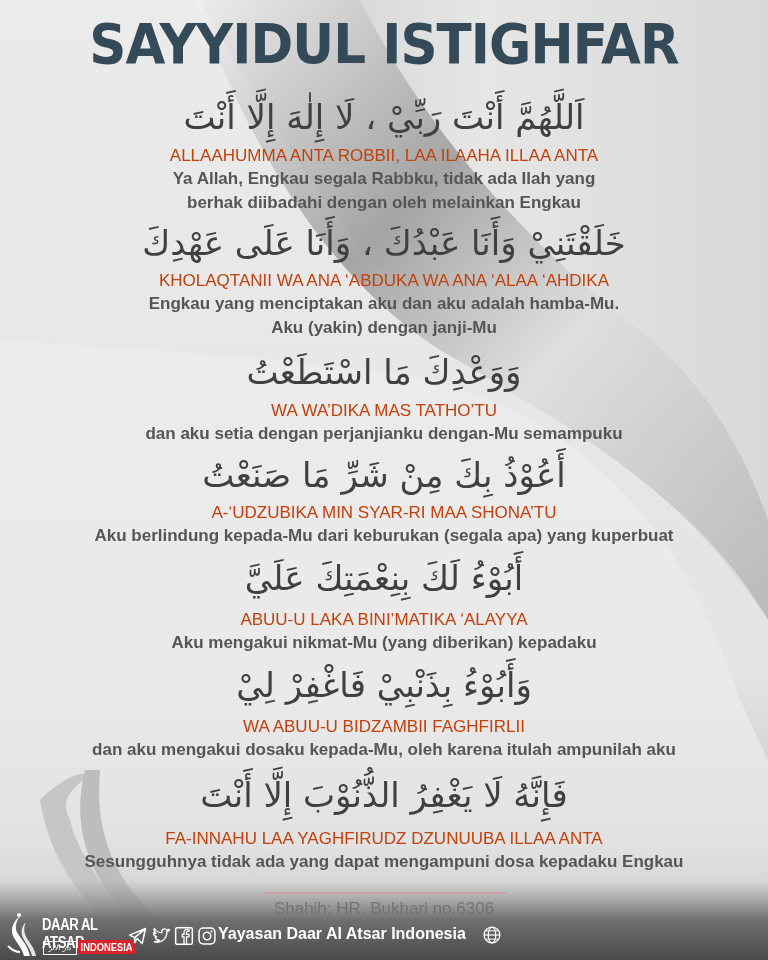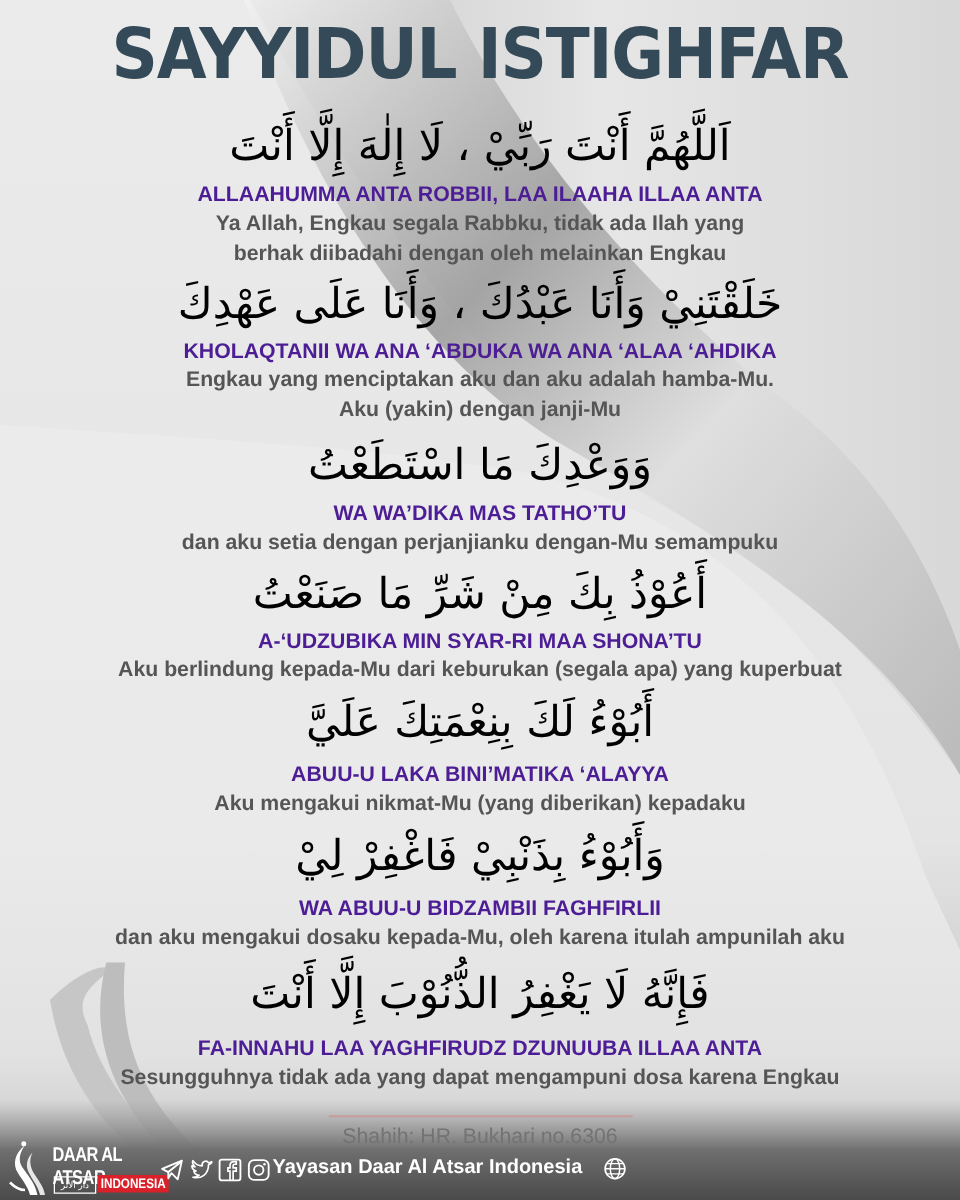--- a/index.html
+++ b/index.html
@@ -12,25 +12,25 @@
   .content { position: absolute; inset: 0; z-index: 2; text-align: center; }
   .title {
     position: absolute; left: 0; right: 0; top: 8px;
     font-family: "DejaVu Sans", sans-serif; font-weight: bold;
     font-size: 56px; line-height: 72px; letter-spacing: -1px;
     color: #354a58; transform: scaleX(0.92); transform-origin: center;
   }
   .block { position: absolute; left: 0; right: 0; }
   .arabic {
     font-family: "DejaVu Sans", sans-serif; font-size: 34px; line-height: 50px;
-    color: #000000; direction: rtl;
+    color: #404040; direction: rtl;
   }
   .latin {
-    font-family: "Liberation Sans", sans-serif; font-weight: bold;
-    font-size: 17px; line-height: 22px; color: #4c1d95;
+    font-family: "Liberation Sans", sans-serif; font-weight: normal;
+    font-size: 17px; line-height: 22px; color: #c2410c;
   }
   .trans {
     font-family: "Liberation Sans", sans-serif; font-weight: bold;
     font-size: 17px; line-height: 24px; color: #555;
   }
   .divider {
     position: absolute; left: 263px; width: 243px; top: 892px; height: 2px;
     background: #c4a0a0;
   }
   .source {
@@ -143,21 +143,21 @@
 
   <div class="block" style="top:660px">
     <div class="arabic">وَأَبُوْءُ بِذَنْبِيْ فَاغْفِرْ لِيْ</div>
     <div class="latin" style="margin-top:6px">WA ABUU-U BIDZAMBII FAGHFIRLII</div>
     <div class="trans">dan aku mengakui dosaku kepada-Mu, oleh karena itulah ampunilah aku</div>
   </div>
 
   <div class="block" style="top:770px">
     <div class="arabic">فَإِنَّهُ لَا يَغْفِرُ الذُّنُوْبَ إِلَّا أَنْتَ</div>
     <div class="latin" style="margin-top:8px">FA-INNAHU LAA YAGHFIRUDZ DZUNUUBA ILLAA ANTA</div>
-    <div class="trans">Sesungguhnya tidak ada yang dapat mengampuni dosa karena Engkau</div>
+    <div class="trans">Sesungguhnya tidak ada yang dapat mengampuni dosa kepadaku Engkau</div>
   </div>
 
   <div class="divider"></div>
   <div class="source">Shahih: HR. Bukhari no.6306</div>
 </div>
 
 <div class="footer">
   <div class="logo">
     <svg class="logo-mark" viewBox="0 0 34 46">
       <path d="M14 4 C10 10 8 16 12 22 C16 28 22 34 24 44 L18 44 C16 36 10 30 7 24 C4 16 8 9 14 4 Z" fill="#fff"></path>

